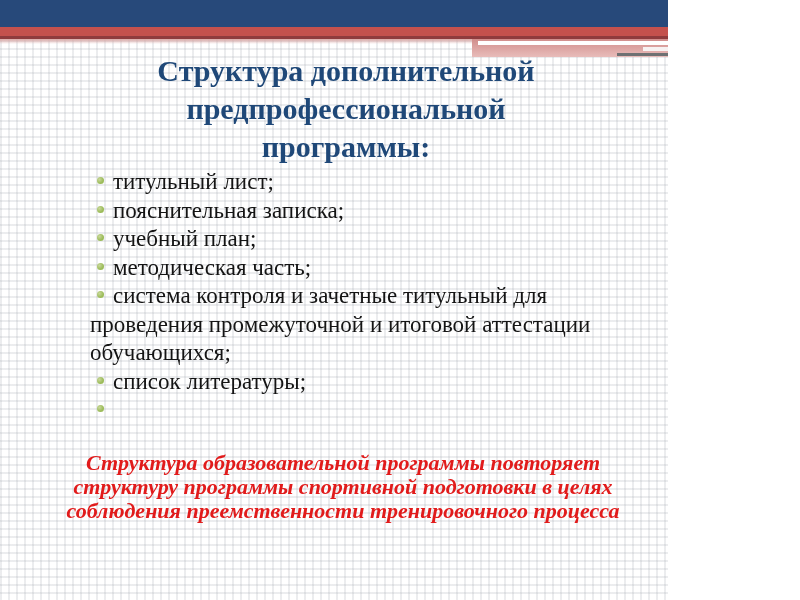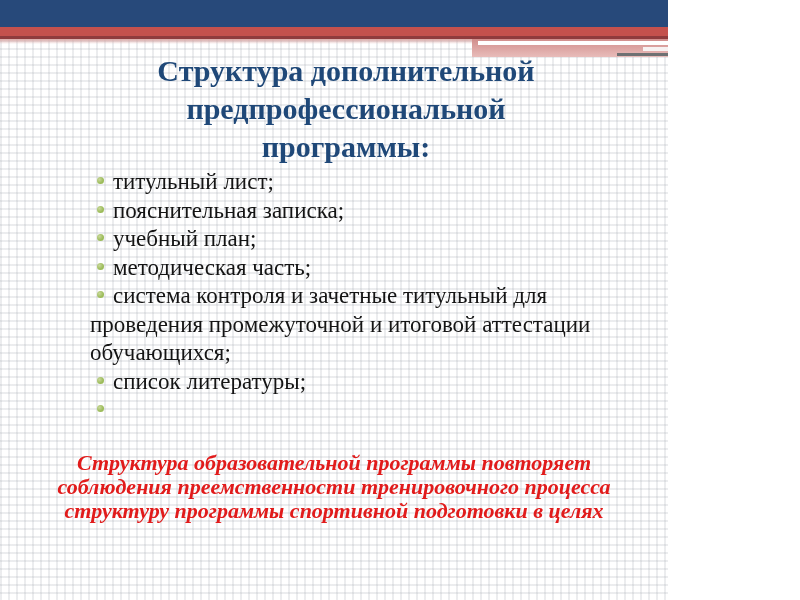--- a/index.html
+++ b/index.html
@@ -32,21 +32,21 @@
   .title span{display:block;white-space:nowrap;margin-left:24px;}
   
   .bullets{position:absolute;left:90px;top:168px;width:620px;margin:0;padding:0;
     list-style:none;color:#141414;font-size:23px;line-height:28.5px;}
   .bullets li{text-indent:7px;}
   .dot{display:inline-block;width:7px;height:7px;border-radius:50%;
     background:radial-gradient(circle at 35% 35%, #c9d89a, #9BBB59 60%);
     margin-right:9px;vertical-align:middle;position:relative;top:-3px;}
   .cont{display:block;text-indent:0;}
   
-  .note{position:absolute;left:0;top:451px;width:100%;margin:0;text-align:center;
+  .note{position:absolute;left:9px;top:451px;width:100%;margin:0;text-align:center;
     color:#E11B1B;font-size:22px;font-weight:bold;font-style:italic;line-height:24px;}
   .note span{display:block;white-space:nowrap;}
   
   .emblem-box{position:absolute;left:714px;top:533px;width:86px;height:67px;background:#ffffff;
     display:flex;align-items:flex-start;justify-content:center;}
   .emblem-box svg{margin-top:2px;}
 </style>
 </head>
 <body>
 
@@ -76,22 +76,22 @@
     <li><span class="dot"></span><span>пояснительная записка;</span></li>
     <li><span class="dot"></span><span>учебный план;</span></li>
     <li><span class="dot"></span><span>методическая часть;</span></li>
     <li><span class="dot"></span><span>система контроля и зачетные титульный для</span><span class="cont">проведения промежуточной и итоговой аттестации</span><span class="cont">обучающихся;</span></li>
     <li><span class="dot"></span><span>список литературы;</span></li>
     <li><span class="dot"></span></li>
   </ul>
 
   <p class="note">
     <span>Структура образовательной программы повторяет</span>
+    <span>структуру программы спортивной подготовки в целях</span>
     <span>соблюдения преемственности тренировочного процесса</span>
-    <span>структуру программы спортивной подготовки в целях</span>
   </p>
 
   <div class="emblem-box">
     <svg viewBox="0 0 120 112" width="72" height="67" aria-hidden="true">
       <g fill="#474747">
 
         <ellipse transform="rotate(20 60 56)" cx="31" cy="56" rx="26" ry="5"></ellipse>
         <ellipse transform="rotate(0 60 56)" cx="30" cy="56" rx="27" ry="5"></ellipse>
         <ellipse transform="rotate(-20 60 56)" cx="30" cy="56" rx="27" ry="5"></ellipse>
         <ellipse transform="rotate(-40 60 56)" cx="31" cy="56" rx="26" ry="5"></ellipse>

